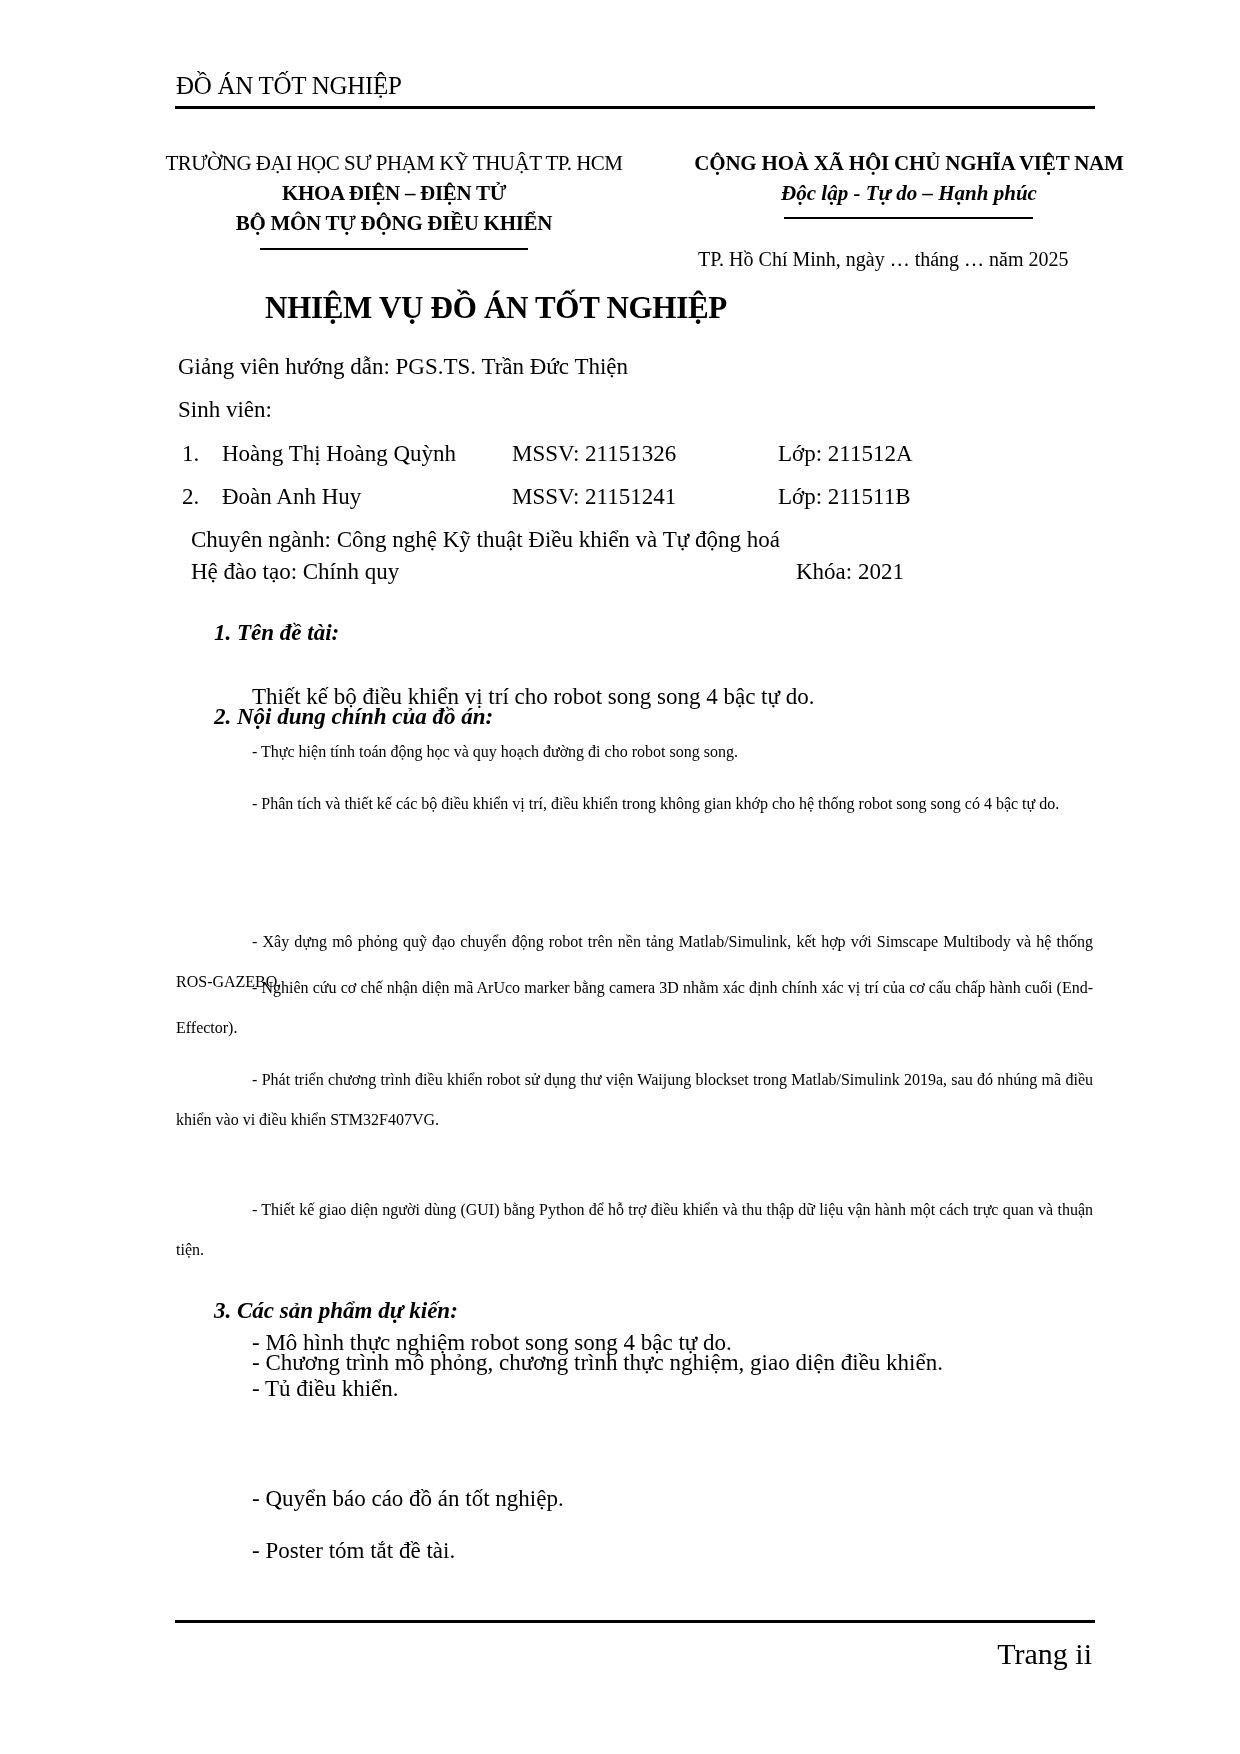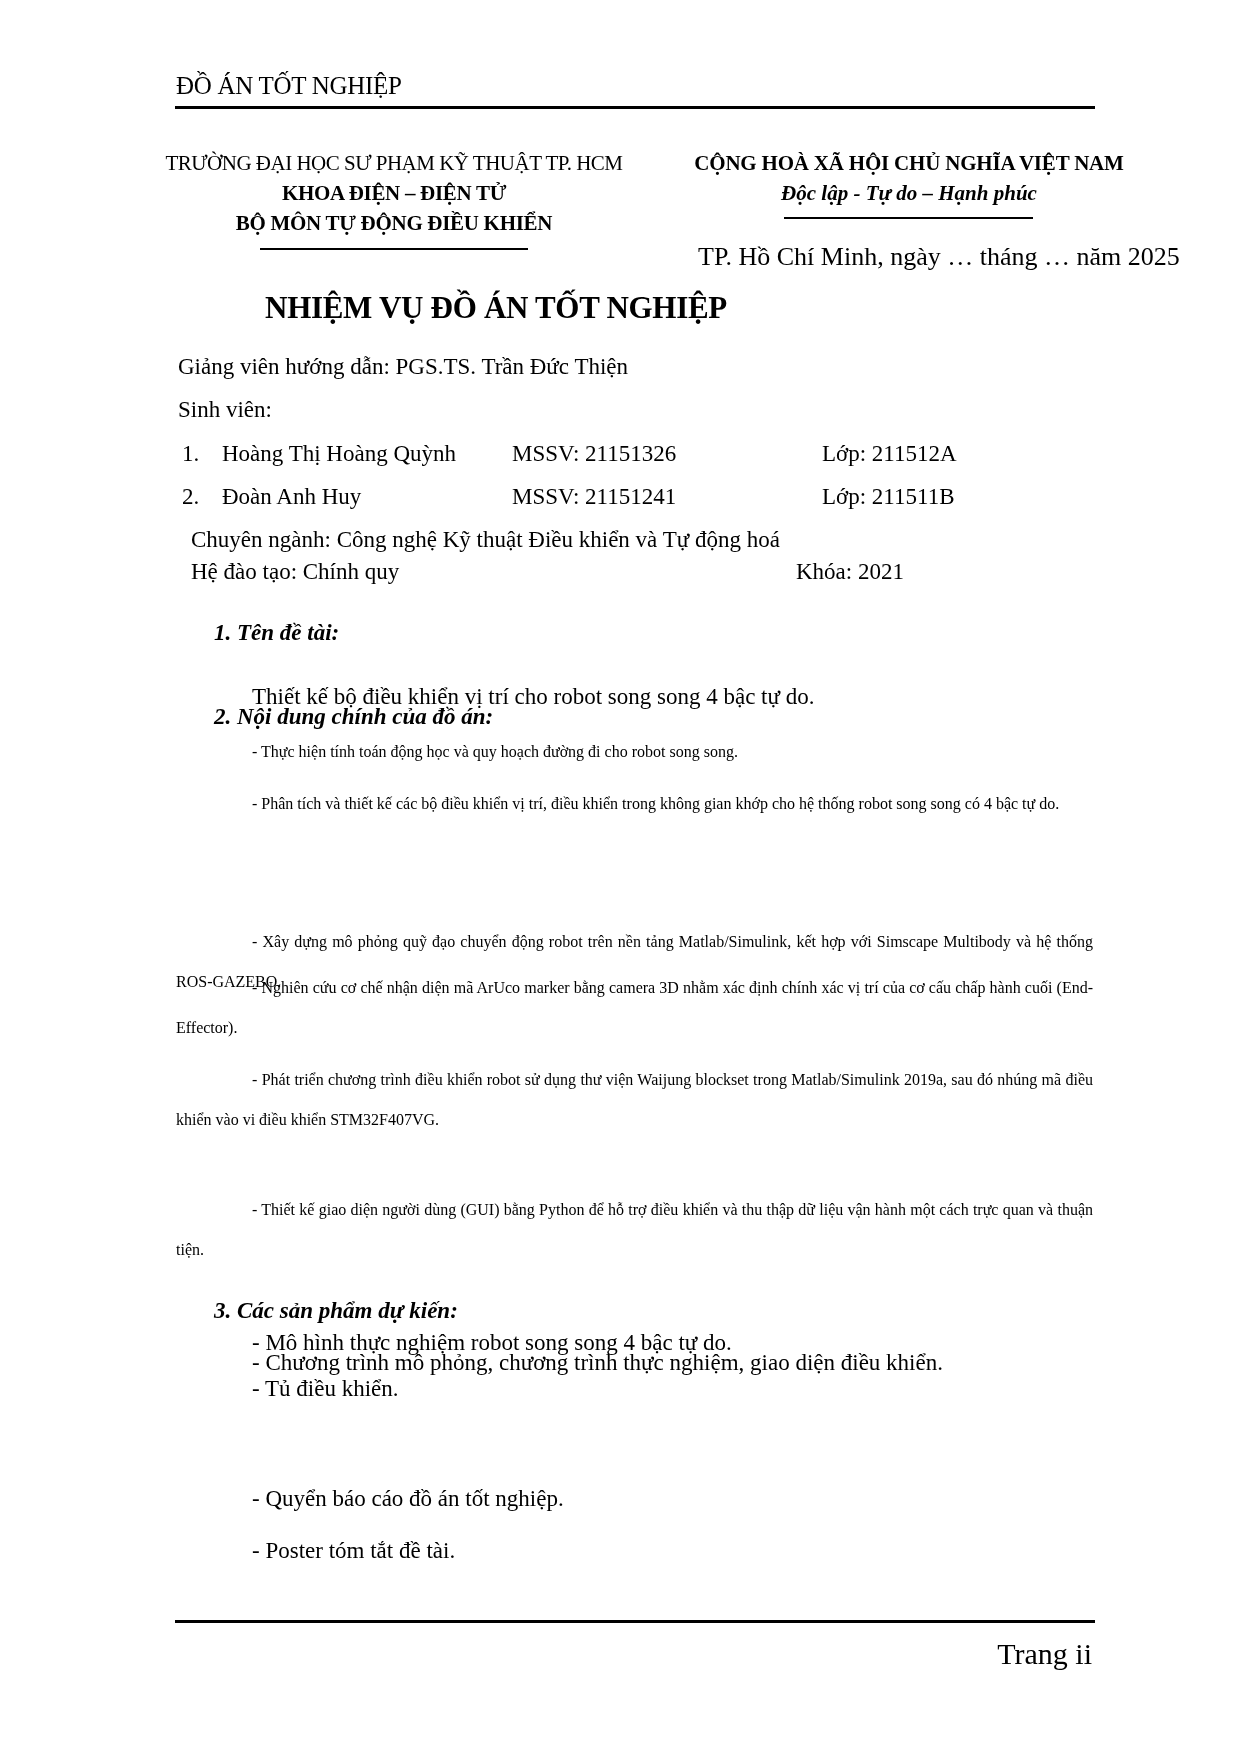--- a/index.html
+++ b/index.html
@@ -34,39 +34,39 @@
     .lb-rule { left: 260px; top: 248px; width: 268px; height: 2px; }
 
     .right-block {
       left: 676px; top: 148px; width: 466px;
       text-align: center; position: absolute;
     }
     .right-block .r1 { font-size: 21px; font-weight: bold; line-height: 30px; letter-spacing: -0.2px; }
     .right-block .r2 { font-size: 21px; font-weight: bold; font-style: italic; line-height: 30px; }
     .rb-rule { left: 784px; top: 217px; width: 249px; height: 2px; }
     .date-line {
-      left: 698px; top: 242px;
-      font-size: 26px;
+      left: 698px; top: 248px;
+      font-size: 20px;
     }
 
     .doc-title {
       left: 0; width: 992px; top: 290px;
       text-align: center; font-size: 31px; font-weight: bold;
       letter-spacing: -0.3px;
     }
     .body-text { font-size: 23px; }
     .advisor { left: 178px; top: 354px; }
     .students-label { left: 178px; top: 397px; }
 
     .stu-row { position: absolute; left: 182px; font-size: 23px; }
     .stu-row span { position: absolute; white-space: nowrap; }
     .stu-row .num { left: 0; }
     .stu-row .name { left: 40px; }
     .stu-row .mssv { left: 330px; }
-    .stu-row .cls { left: 640px; }
+    .stu-row .cls { left: 596px; }
     .row1 { top: 441px; }
     .row2 { top: 484px; }
 
     .major { left: 191px; top: 527px; }
     .program { left: 191px; top: 559px; }
     .course { left: 796px; top: 559px; text-align: right; }
 
     .sec-head { font-size: 23px; font-weight: bold; font-style: italic; }
     .s1-head { left: 214px; top: 620px; }
     .s1-body { left: 252px; top: 684px; font-family: Liberation Serif, serif; }

